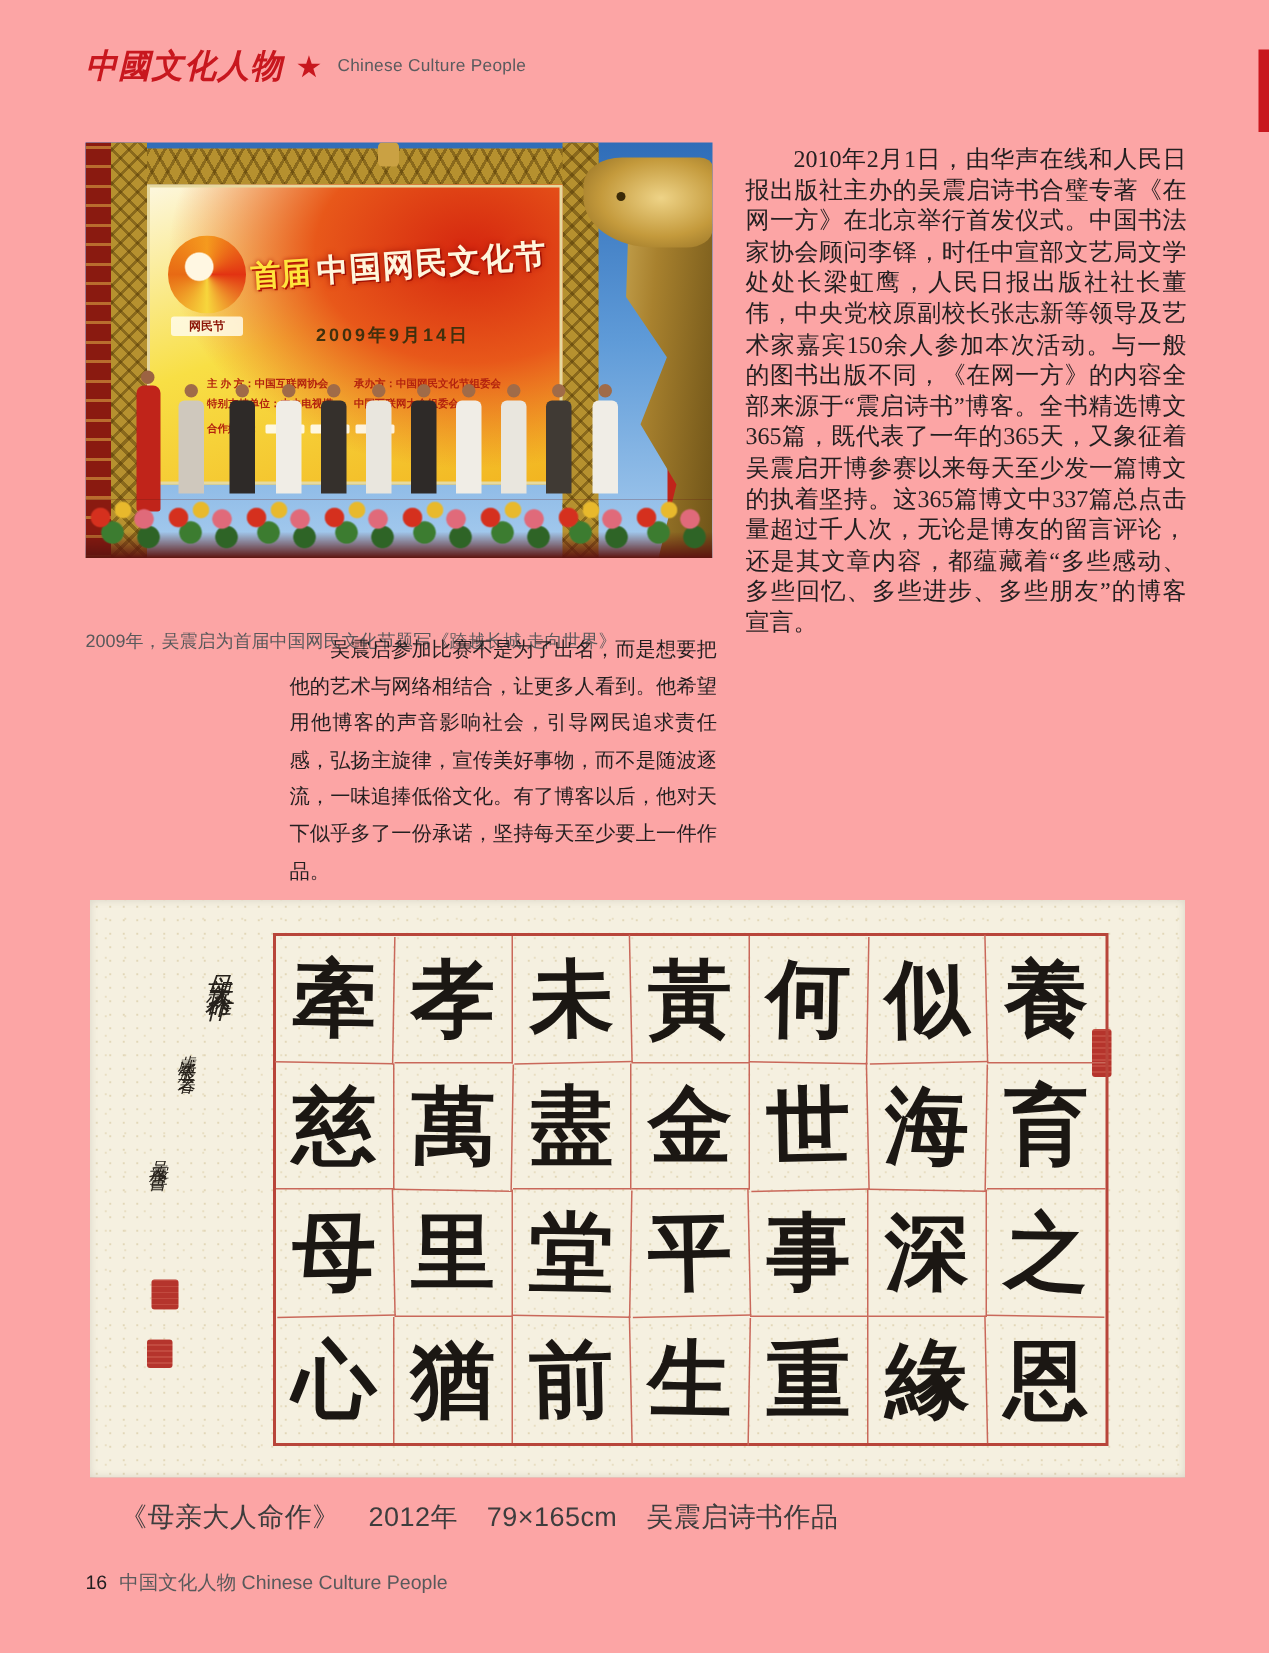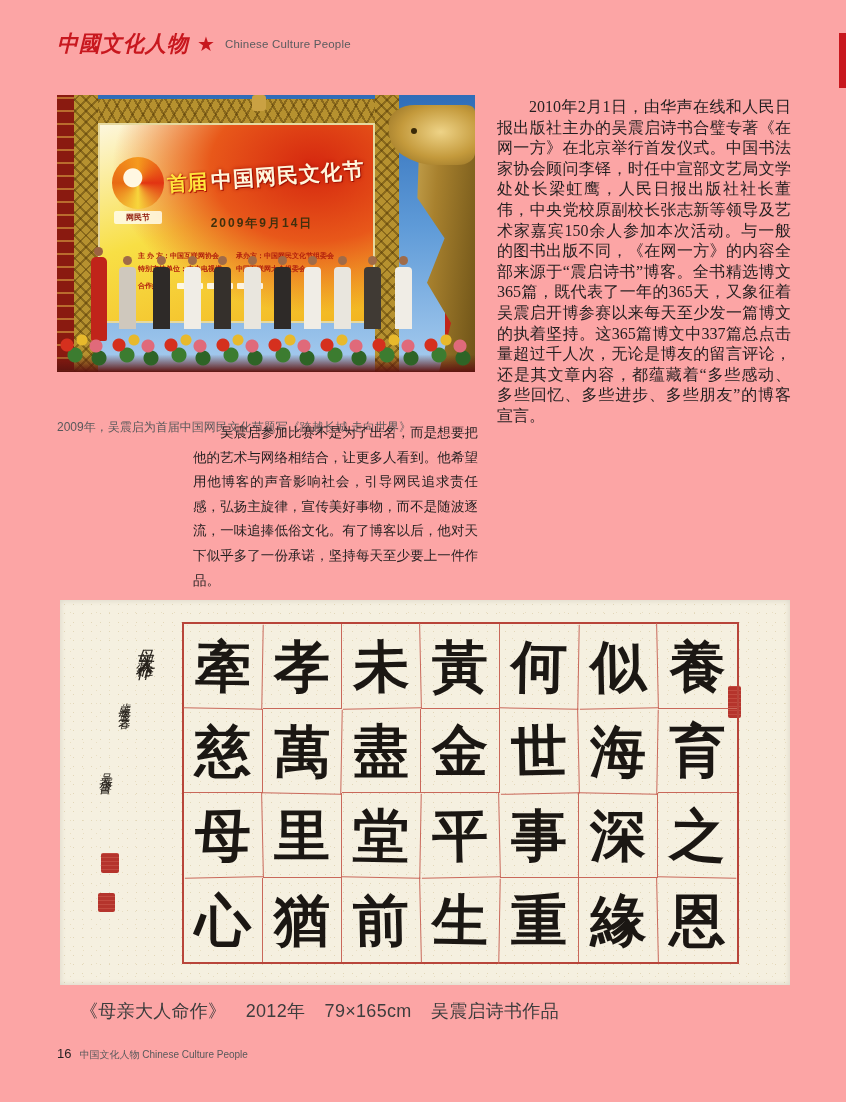--- a/index.html
+++ b/index.html
@@ -124,21 +124,21 @@
   .seal-a{left:41px;top:253px;width:18px;height:20px;}
   .seal-b{left:38px;top:293px;width:17px;height:19px;}
   .seal-top{left:668px;top:86px;width:13px;height:32px;}
 
   .artwork-caption{position:absolute;left:60px;top:999px;font-size:18px;color:#3d3d3d;letter-spacing:.3px;margin-left:20px;}
   .artwork-caption span{margin-right:14px;}
 
   
   .footer{position:absolute;left:57px;top:1046px;display:flex;align-items:baseline;gap:8px;}
   .page-num{font-size:13px;font-weight:normal;color:#231f20;}
-  .footer-text{font-size:10px;color:#58595b;text-align:right;}
+  .footer-text{font-size:13px;color:#58595b;text-align:right;}
 </style>
 </head>
 <body>
 
 <div class="page">
 
   <div class="header">
     <span class="logo-cn">中國文化人物</span>
     <span class="logo-star">★</span>
     <span class="logo-en">Chinese Culture People</span>

